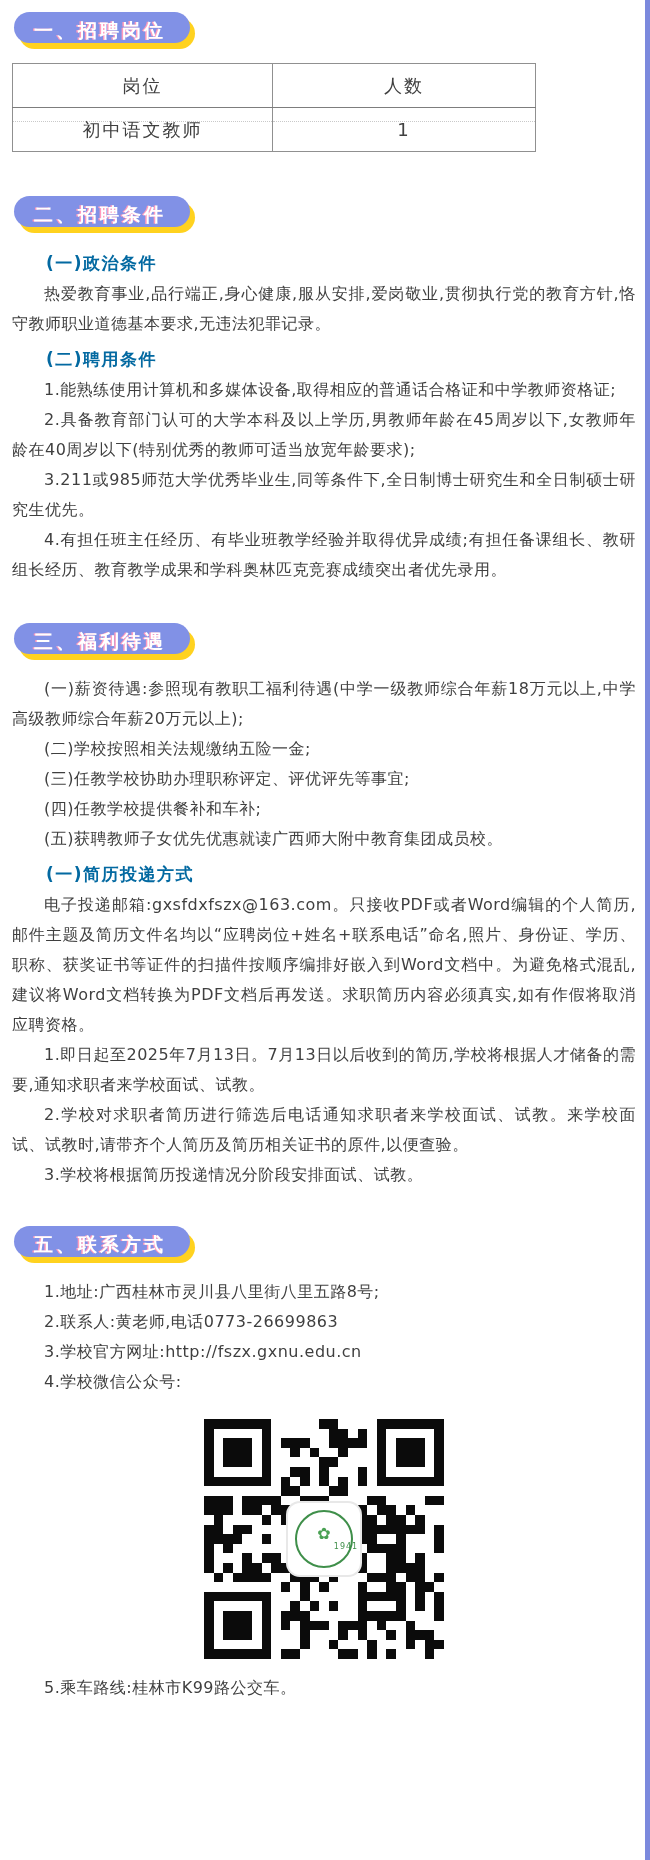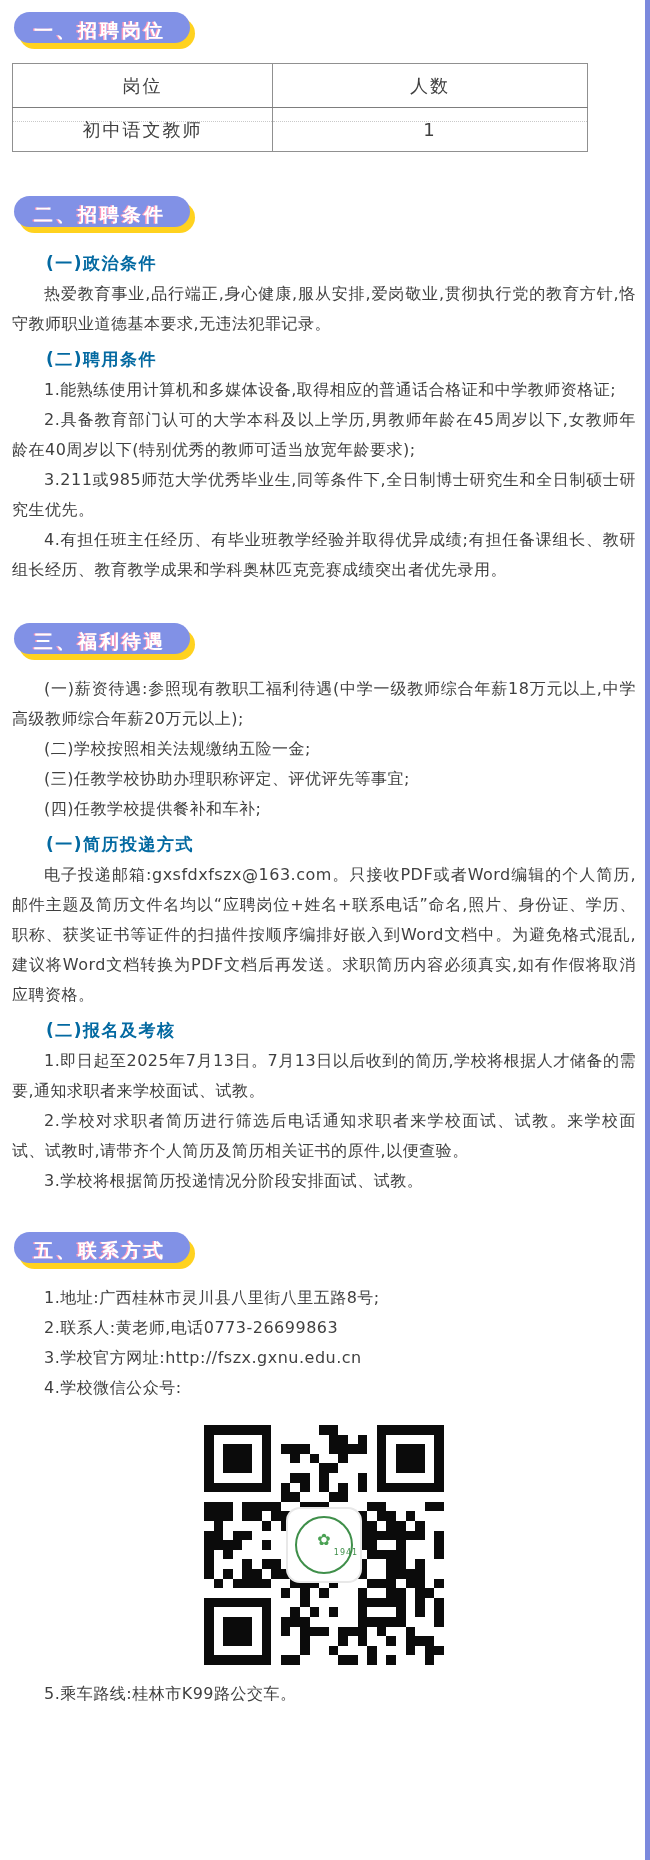--- a/index.html
+++ b/index.html
@@ -23,21 +23,21 @@
     line-height:1;
     padding:9px 24px 3px 20px;
     border-radius:20px;
     box-shadow:5px 6px 0 #ffd21f;
     text-shadow:-1.5px 0 0 #ff9bbd;
     margin-left:2px;
   }
 
   
   table.positions {
-    width:576px; margin:16px 0 0 0;
+    width:524px; margin:16px 0 0 0;
     border-collapse:collapse;
     font-size:18px; color:#404040;
   }
   table.positions th, table.positions td {
     border:1px solid #909090;
     text-align:center;
     height:44px;
     font-weight:normal;
     letter-spacing:2px;
     position:relative;
@@ -129,26 +129,26 @@
   </div>
 
   <div class="badge-row" style="margin-top:38px;">
     <span class="badge">三、福利待遇</span>
   </div>
   <div class="sec-block">
     <p class="list-item">(一)薪资待遇:参照现有教职工福利待遇(中学一级教师综合年薪18万元以上,中学高级教师综合年薪20万元以上);</p>
     <p class="list-item">(二)学校按照相关法规缴纳五险一金;</p>
     <p class="list-item">(三)任教学校协助办理职称评定、评优评先等事宜;</p>
     <p class="list-item">(四)任教学校提供餐补和车补;</p>
+    <p class="list-item">(五)获聘教师子女优先优惠就读广西师大附中教育集团成员校。</p>
   </div>
 
   <div class="sec-block">
     <div class="sub-title">(一)简历投递方式</div>
     <p class="para">电子投递邮箱:gxsfdxfszx@163.com。只接收PDF或者Word编辑的个人简历,邮件主题及简历文件名均以“应聘岗位+姓名+联系电话”命名,照片、身份证、学历、职称、获奖证书等证件的扫描件按顺序编排好嵌入到Word文档中。为避免格式混乱,建议将Word文档转换为PDF文档后再发送。求职简历内容必须真实,如有作假将取消应聘资格。</p>
-    <div class="sub-title">(二)报名及考核</div>
     <p class="list-item">1.即日起至2025年7月13日。7月13日以后收到的简历,学校将根据人才储备的需要,通知求职者来学校面试、试教。</p>
     <p class="list-item">2.学校对求职者简历进行筛选后电话通知求职者来学校面试、试教。来学校面试、试教时,请带齐个人简历及简历相关证书的原件,以便查验。</p>
     <p class="list-item">3.学校将根据简历投递情况分阶段安排面试、试教。</p>
   </div>
 
   <div class="badge-row" style="margin-top:36px;">
     <span class="badge">五、联系方式</span>
   </div>
   <div class="sec-block">
     <p class="list-item">1.地址:广西桂林市灵川县八里街八里五路8号;</p>

